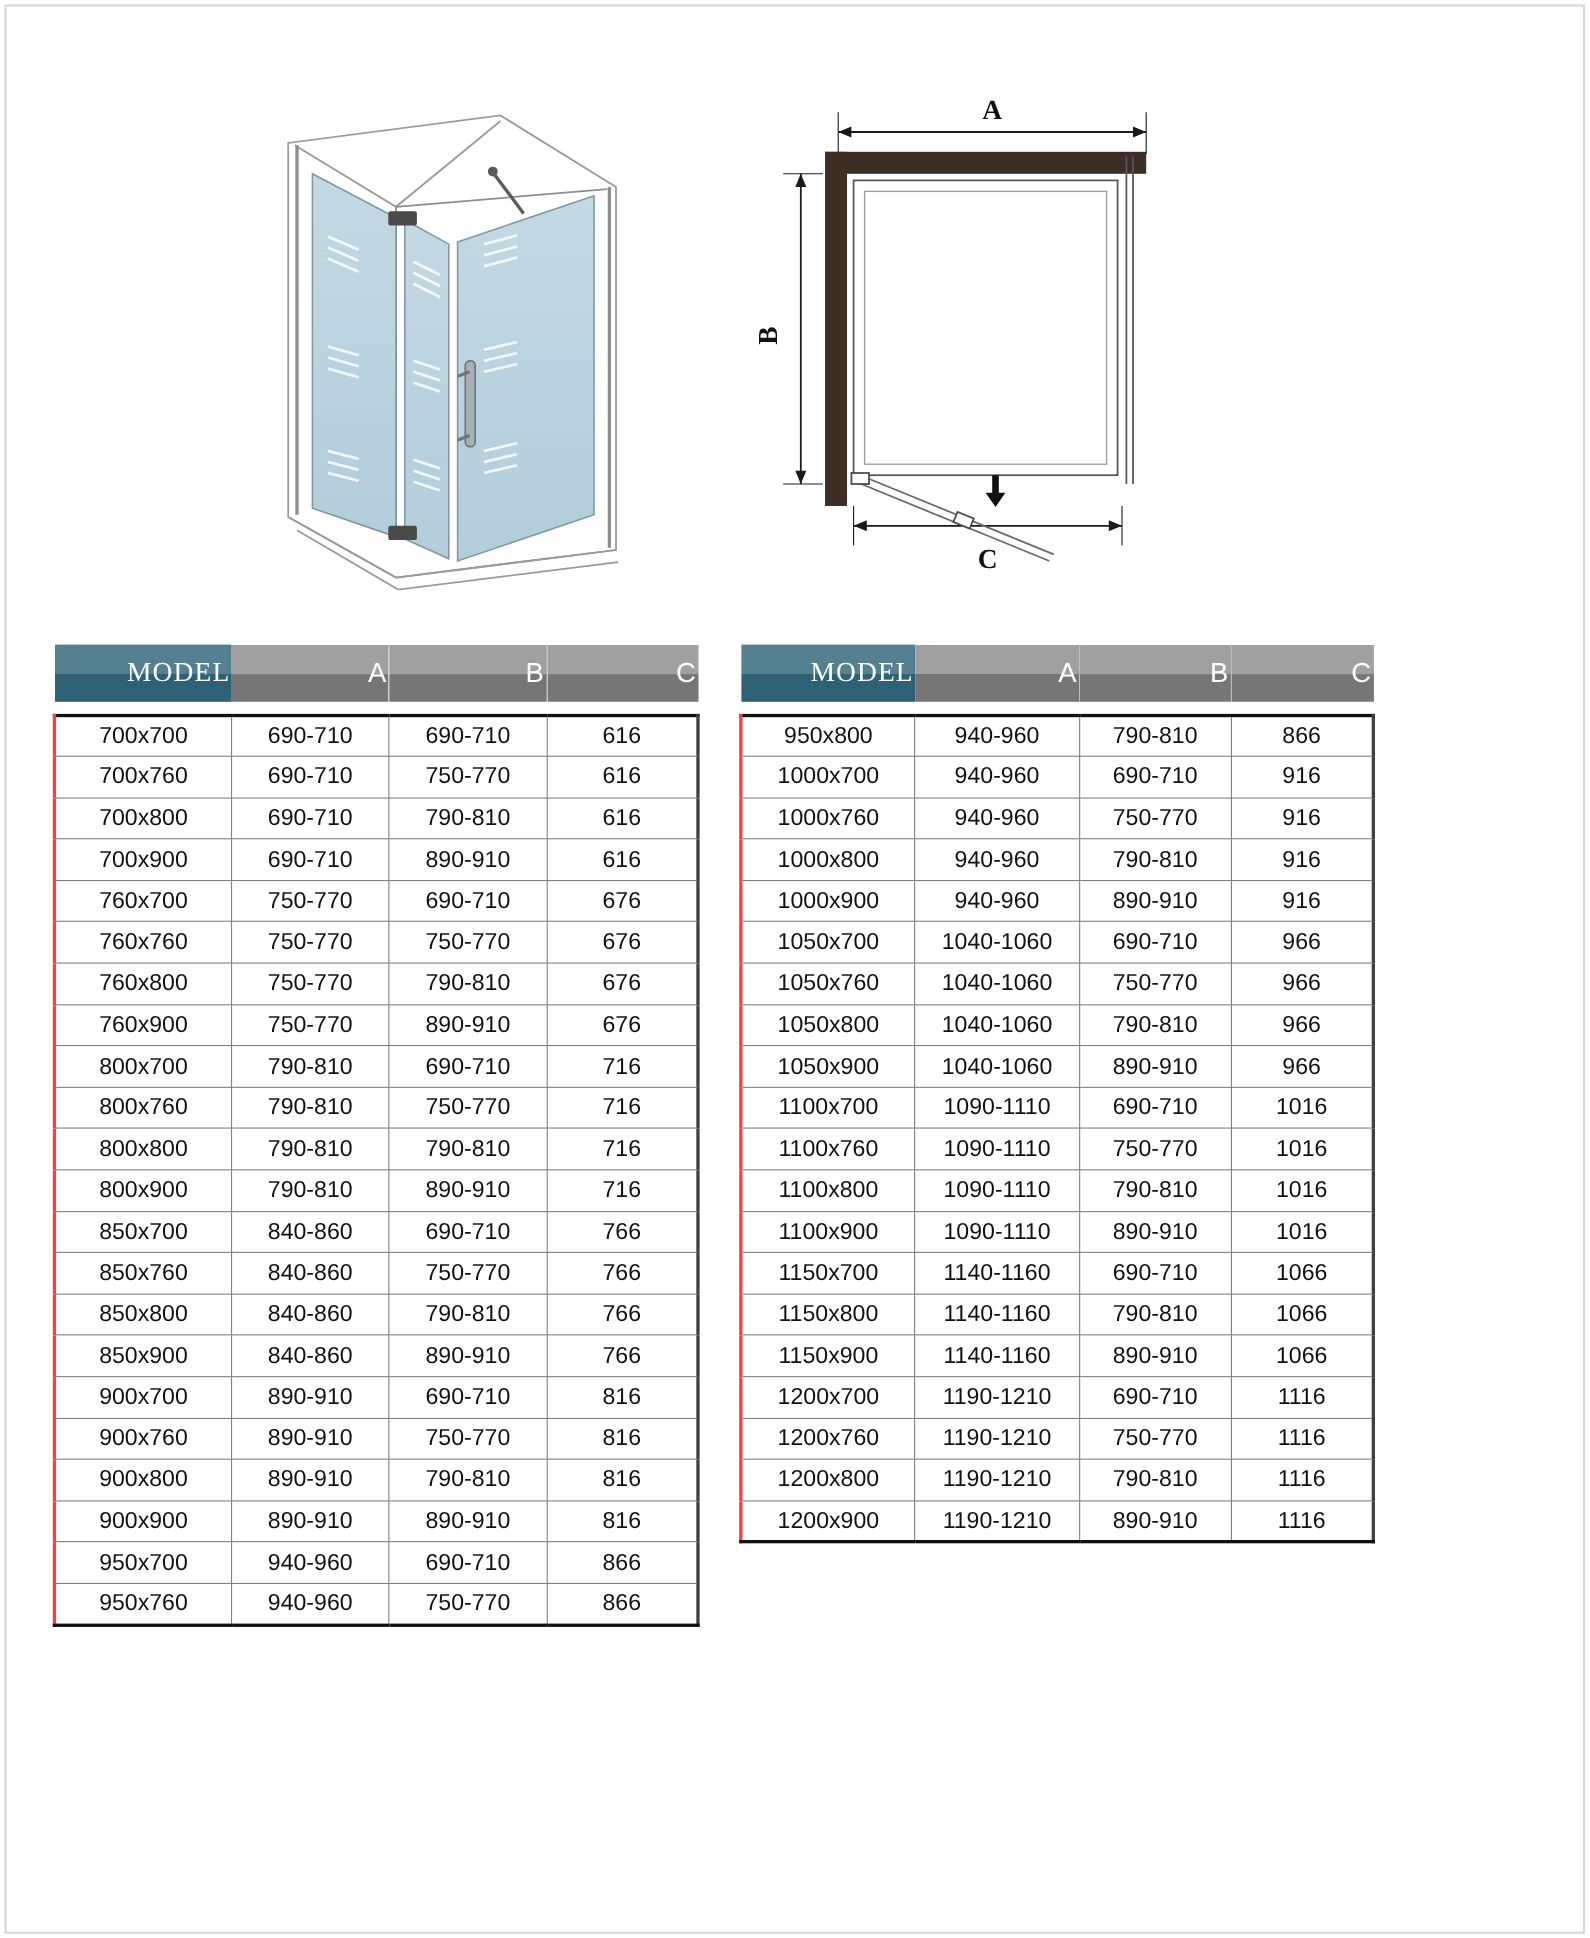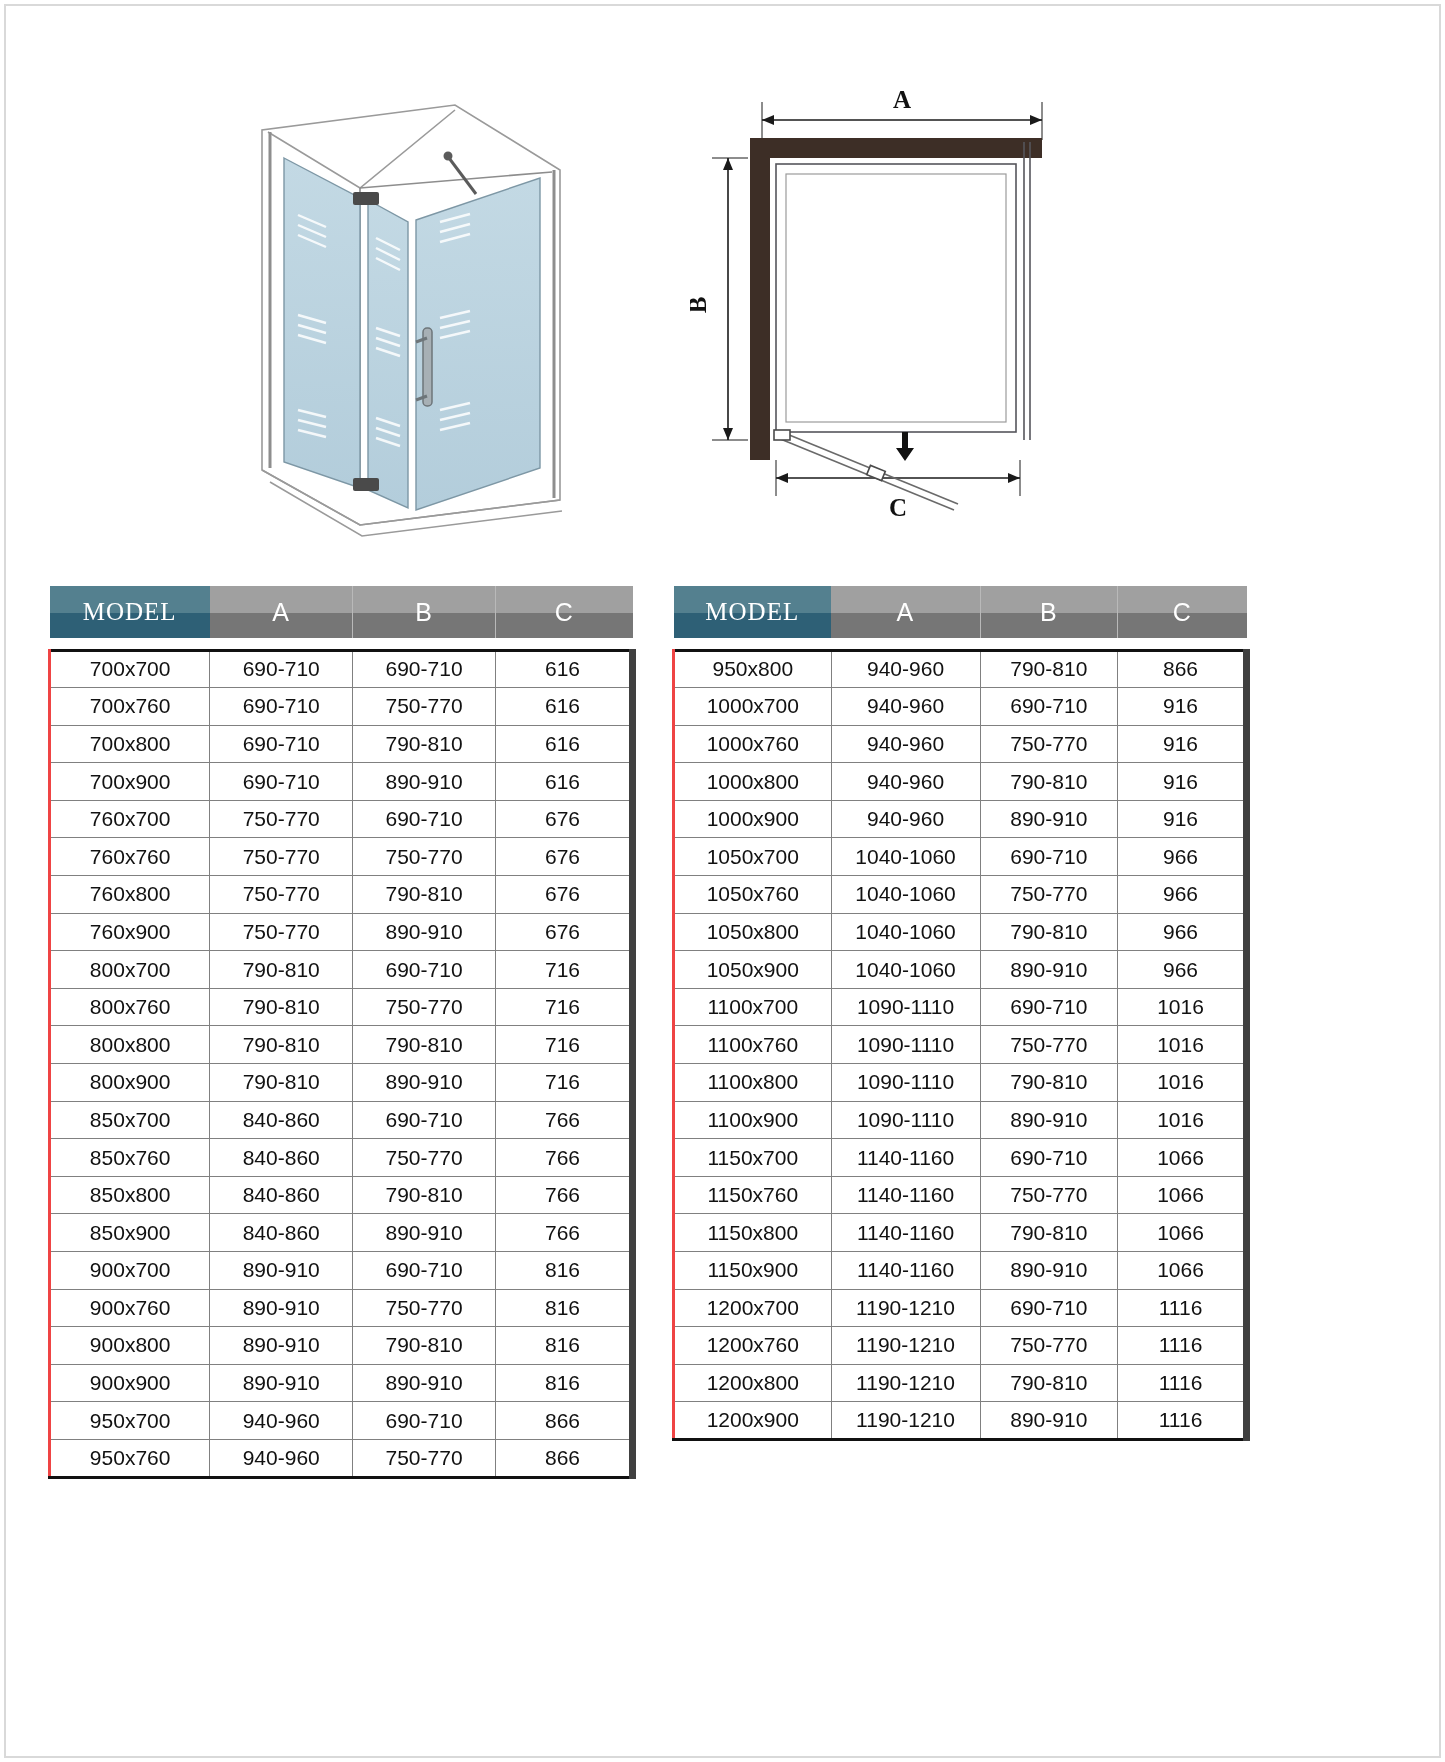--- a/index.html
+++ b/index.html
@@ -35,21 +35,21 @@
   table.spec {
     border-collapse: collapse;
     width:100%;
     table-layout: fixed;
   }
   table.spec thead th {
     height: 52px;
     font-size: 25px;
     font-weight: normal;
     color:#ffffff;
-    text-align:center;
+    text-align:right;
     vertical-align:middle;
     border: none;
     letter-spacing:1px;
   }
   th.hdr-model {
     background: linear-gradient(to bottom,#54808f 0%,#54808f 52%,#2e6076 52%,#2e6076 100%);
     font-family: "Liberation Serif", serif;
     font-weight: bold;
     font-size: 27px;
     letter-spacing:2px;
@@ -68,21 +68,21 @@
     font-size: 21px;
     color:#111;
     text-align:center;
     vertical-align:middle;
     border-bottom: 1px solid #808080;
     border-right: 1px solid #808080;
     background:#fff;
     white-space:nowrap;
   }
   table.spec tbody td:first-child { border-left: 3px solid #ef4444; }
-  table.spec tbody td:last-child  { border-right: 7px solid #404040; }
+  table.spec tbody td:last-child  { border-right: 3px solid #404040; }
   table.spec tbody tr:last-child td { border-bottom: 3px solid #111; margin-top: 26px; }
 
   .spacer-row { height:12px; }
   .spacer-row td { border:none !important; height:12px; background:transparent; }
 </style>
 </head>
 <body>
 
 <div class="page-border"></div>
 
@@ -484,26 +484,20 @@
             <td>890-910</td>
             <td>1016</td>
           </tr>
           <tr>
             <td>1150x700</td>
             <td>1140-1160</td>
             <td>690-710</td>
             <td>1066</td>
           </tr>
           <tr>
-            <td>1150x760</td>
-            <td>1140-1160</td>
-            <td>750-770</td>
-            <td>1066</td>
-          </tr>
-          <tr>
             <td>1150x800</td>
             <td>1140-1160</td>
             <td>790-810</td>
             <td>1066</td>
           </tr>
           <tr>
             <td>1150x900</td>
             <td>1140-1160</td>
             <td>890-910</td>
             <td>1066</td>

